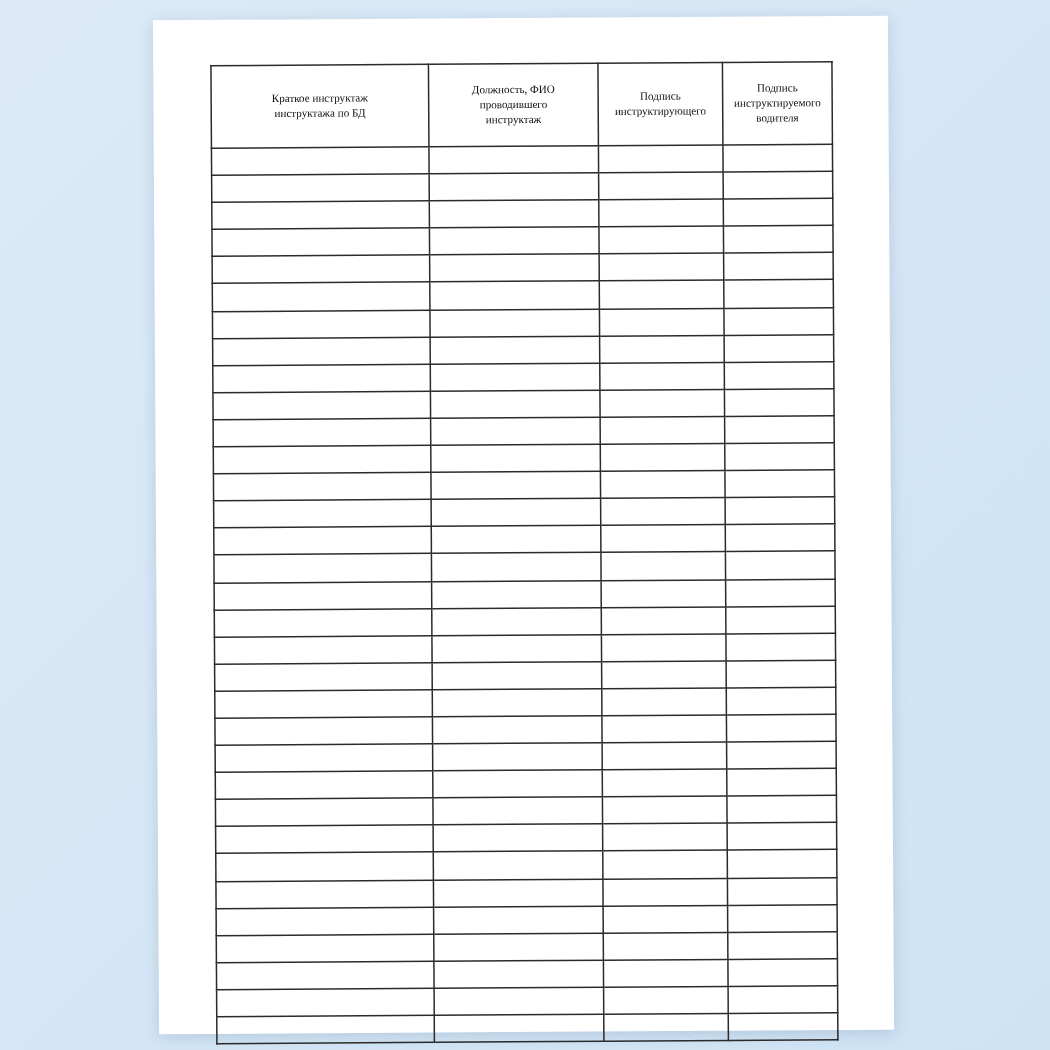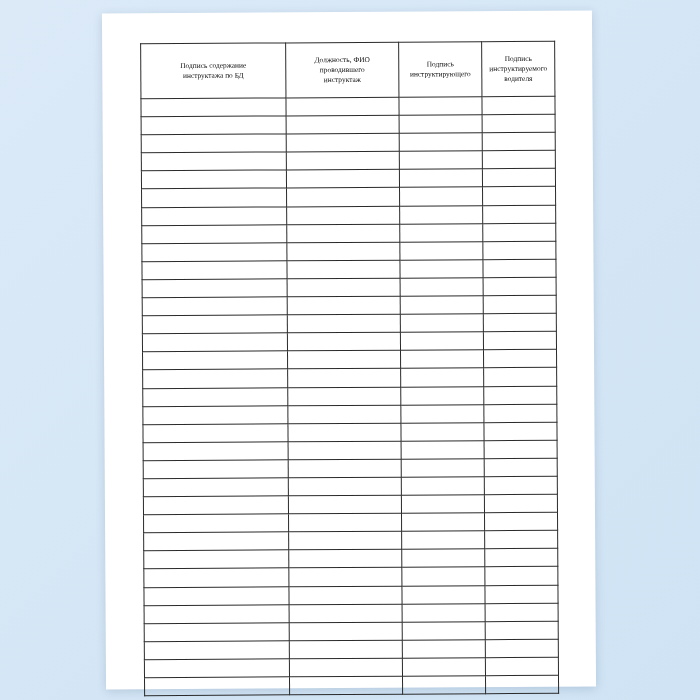--- a/index.html
+++ b/index.html
@@ -87,21 +87,21 @@
       <table class="form-table">
         <colgroup>
           <col class="c1">
             <col class="c2">
             <col class="c3">
             <col class="c4">
         </colgroup>
         <thead>
           <tr>
             <th>
-              <span class="cell-text">Подпись содержание
+              <span class="cell-text">Краткое инструктаж
 инструктажа по БД</span>
             </th>
             <th>
               <span class="cell-text">Должность, ФИО
 проводившего
 инструктаж</span>
             </th>
             <th>
               <span class="cell-text">Подпись
 инструктирующего</span>

